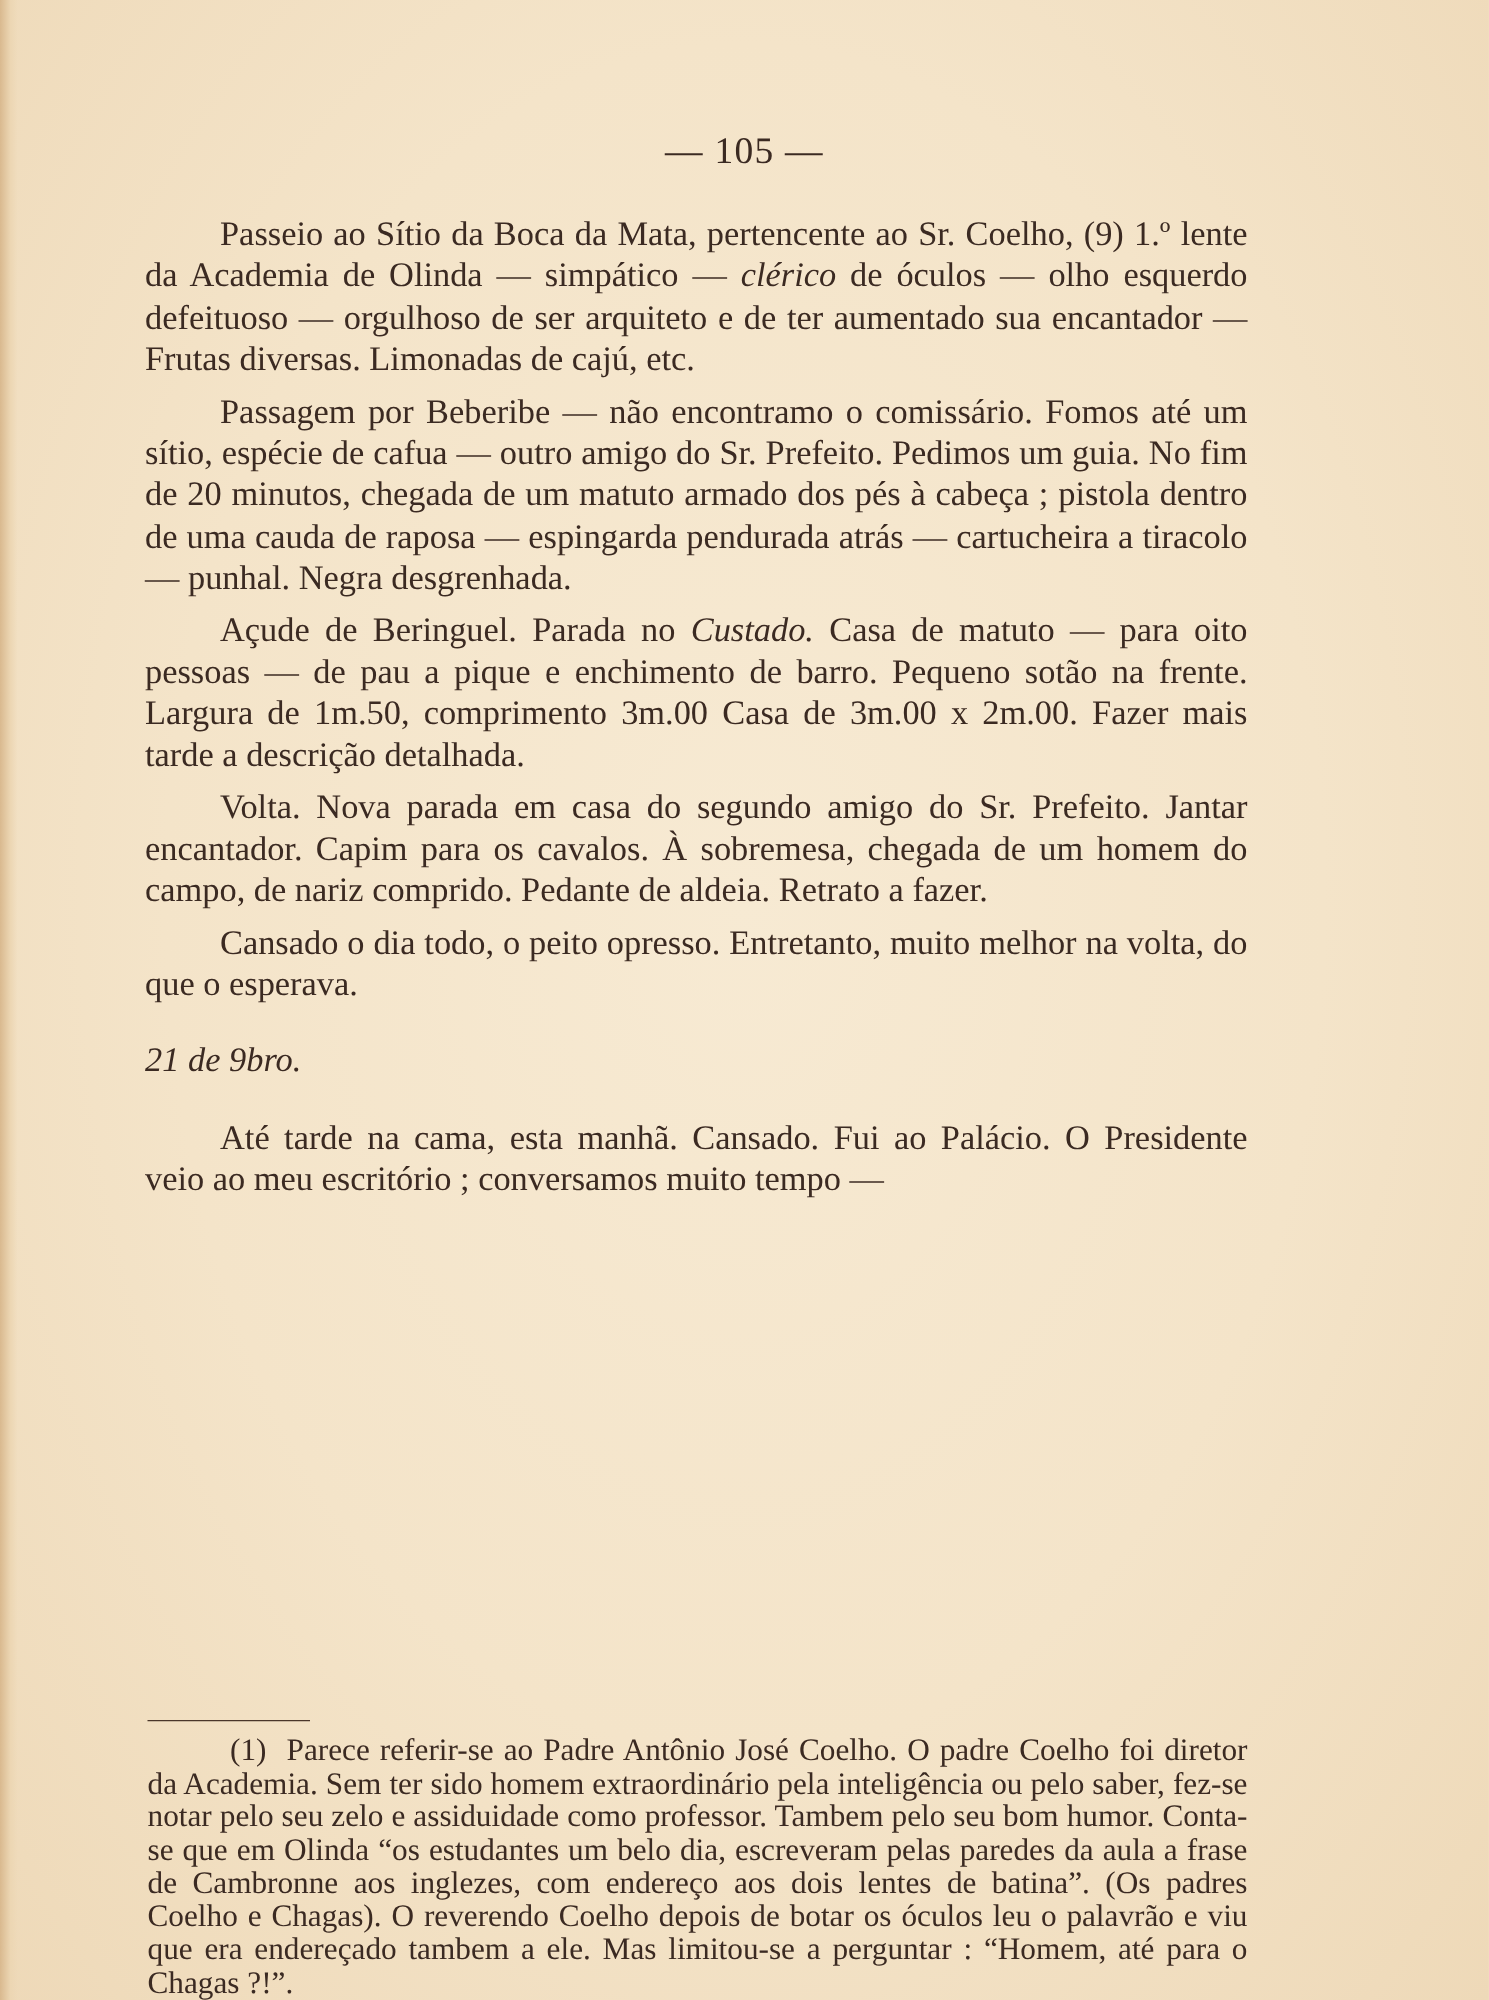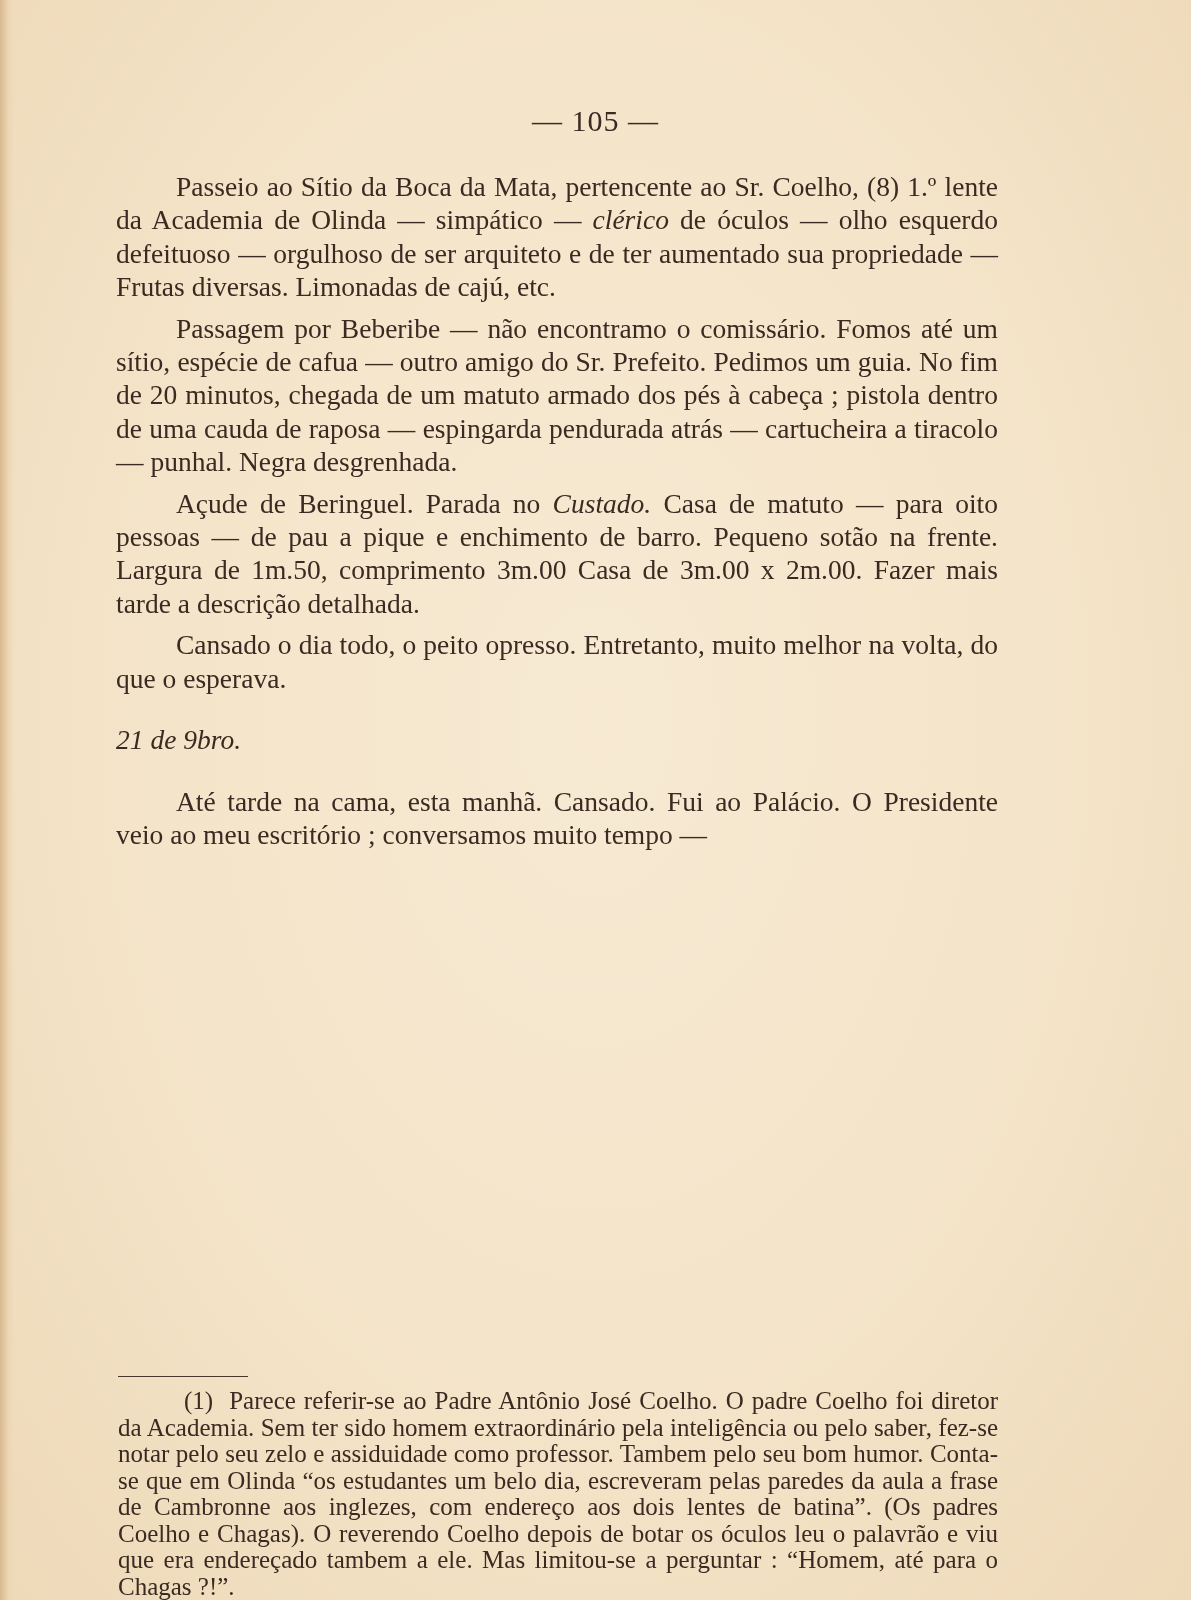--- a/index.html
+++ b/index.html
@@ -74,23 +74,24 @@
   </style>
 </head>
 <body>
 
 <div class="page">
   <div class="left-edge"></div>
 
   <div class="page-number">— 105 —</div>
 
   <div class="body-text">
-    <p><span>Passeio ao Sítio da Boca da Mata, pertencente ao Sr. Coelho, (8) 1.º lente da Academia de Olinda — simpático — </span><span class="italic">clérico</span><span> de óculos — olho esquerdo defeituoso — orgulhoso de ser arquiteto e de ter aumentado sua propriedade — Frutas diversas. Limonadas de cajú, etc.</span></p>
+    <p><span>Passeio ao Sítio da Boca da Mata, pertencente ao Sr. Coelho, (9) 1.º lente da Academia de Olinda — simpático — </span><span class="italic">clérico</span><span> de óculos — olho esquerdo defeituoso — orgulhoso de ser arquiteto e de ter aumentado sua encantador — Frutas diversas. Limonadas de cajú, etc.</span></p>
     <p class="gap-small">Passagem por Beberibe — não encontramo o comissário. Fomos até um sítio, espécie de cafua — outro amigo do Sr. Prefeito. Pedimos um guia. No fim de 20 minutos, chegada de um matuto armado dos pés à cabeça ; pistola dentro de uma cauda de raposa — espingarda pendurada atrás — cartucheira a tiracolo — punhal. Negra desgrenhada.</p>
     <p class="gap-small"><span>Açude de Beringuel. Parada no </span><span class="italic">Custado.</span><span> Casa de matuto — para oito pessoas — de pau a pique e enchimento de barro. Pequeno sotão na frente. Largura de 1m.50, comprimento 3m.00 Casa de 3m.00 x 2m.00. Fazer mais tarde a descrição detalhada.</span></p>
+    <p class="gap-small">Volta. Nova parada em casa do segundo amigo do Sr. Prefeito. Jantar encantador. Capim para os cavalos. À sobremesa, chegada de um homem do campo, de nariz comprido. Pedante de aldeia. Retrato a fazer.</p>
     <p class="gap-small">Cansado o dia todo, o peito opresso. Entretanto, muito melhor na volta, do que o esperava.</p>
     <p class="date">21 de 9bro.</p>
     <p>Até tarde na cama, esta manhã. Cansado. Fui ao Palácio. O Presidente veio ao meu escritório ; conversamos muito tempo —</p>
   </div>
 
   <div class="footnote-rule"></div>
 
   <div class="footnote">
     <p><span>(1)</span>&nbsp;&nbsp;<span>Parece referir-se ao Padre Antônio José Coelho. O padre Coelho foi diretor da Academia. Sem ter sido homem extraordinário pela inteligência ou pelo saber, fez-se notar pelo seu zelo e assiduidade como professor. Tambem pelo seu bom humor. Conta-se que em Olinda “os estudantes um belo dia, escreveram pelas paredes da aula a frase de Cambronne aos inglezes, com endereço aos dois lentes de batina”. (Os padres Coelho e Chagas). O reverendo Coelho depois de botar os óculos leu o palavrão e viu que era endereçado tambem a ele. Mas limitou-se a perguntar : “Homem, até para o Chagas ?!”.</span></p>
   </div>

